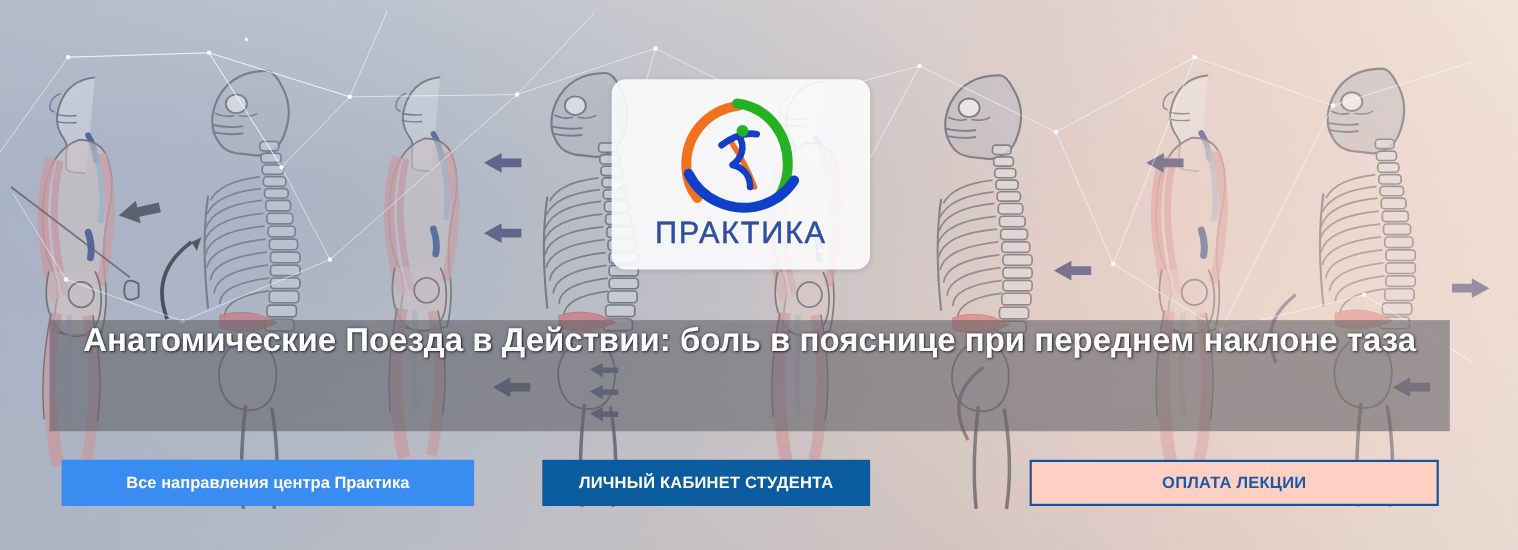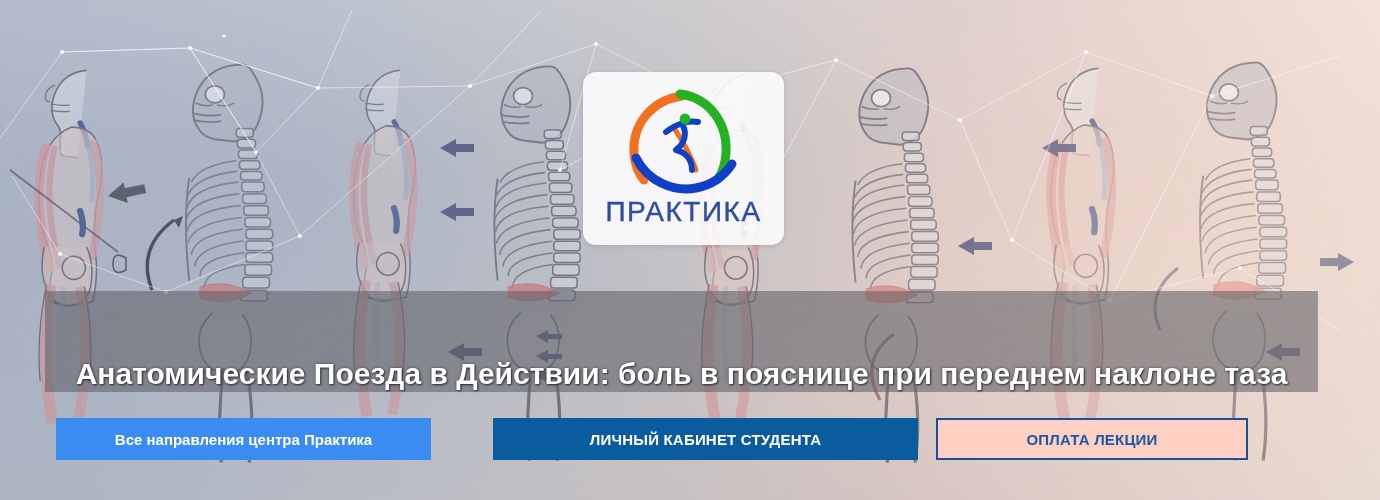--- a/index.html
+++ b/index.html
@@ -56,23 +56,23 @@
   
   .haze {
     position:absolute; inset:0;
     background: linear-gradient(180deg, rgba(255,255,255,0.05), rgba(255,255,255,0.0) 30%, rgba(255,255,255,0.05));
     pointer-events:none;
   }
 
   
   .logo-card {
     position: absolute;
-    left: 583px;
+    left: 556px;
     top: 72px;
-    width: 201px;
+    width: 235px;
     height: 173px;
     background: rgba(252,252,253,0.90);
     border-radius: 13px;
     box-shadow: 0 1px 5px rgba(60,60,80,0.18);
     display: flex;
     flex-direction: column;
     align-items: center;
     justify-content: flex-start;
     padding-top: 12px;
     box-sizing: border-box;
@@ -91,21 +91,21 @@
 
   
   .title-banner {
     position: absolute;
     left: 45px;
     top: 291px;
     width: 1273px;
     height: 101px;
     background: rgba(96,96,104,0.58);
     display: flex;
-    align-items: flex-end;
+    align-items: flex-start;
     justify-content: center;
     box-sizing: border-box;
     padding: 0 28px;
   }
   .title-text {
     color: #ffffff;
     font-family: "Liberation Sans", sans-serif;
     font-weight: bold;
     font-size: 30px;
     line-height: 1.25;
@@ -130,30 +130,30 @@
   .btn-primary {
     left: 56px;
     width: 375px;
     background: #3a8cf0;
     color: #ffffff;
     font-size: 15px;
     font-weight: bold;
   }
   .btn-dark {
     left: 493px;
-    width: 425px;
+    width: 298px;
     background: #0a5c9e;
     color: #ffffff;
     font-size: 15px;
     font-weight: bold;
     letter-spacing: 0.2px;
   }
   .btn-pay {
     left: 936px;
-    width: 312px;
+    width: 372px;
     background: #fdd0c3;
     border: 2px solid #15539b;
     color: #1b5aa6;
     font-size: 15px;
     font-weight: bold;
     letter-spacing: 0.2px;
   }
 </style>
 </head>
 <body>

